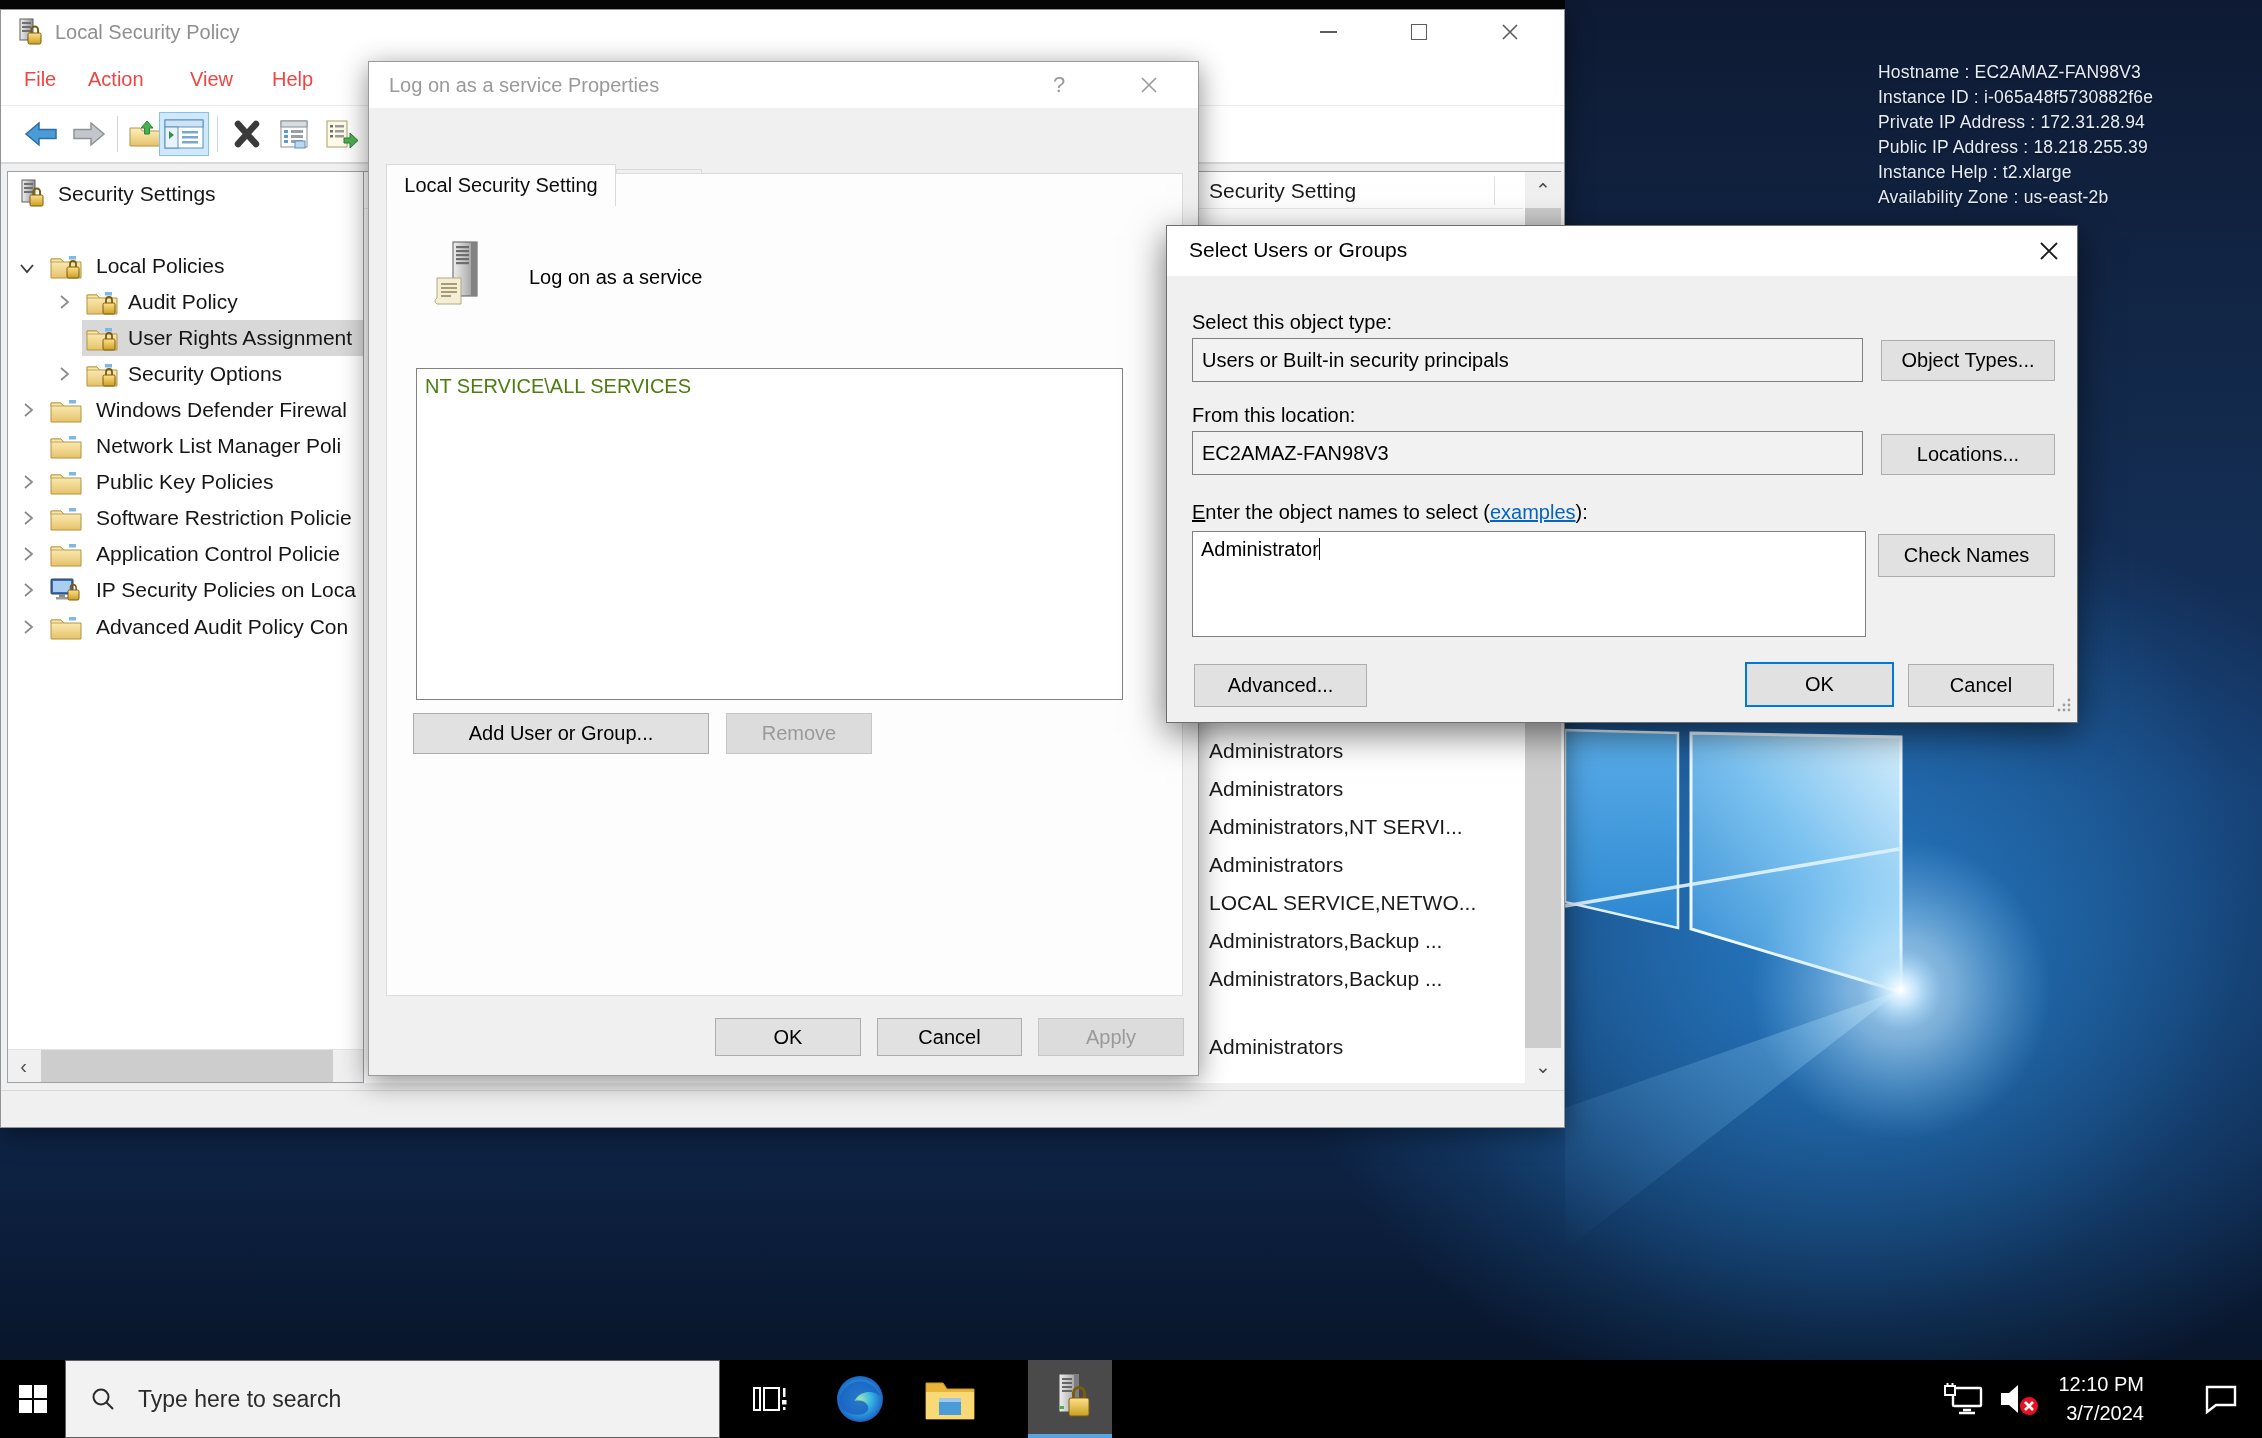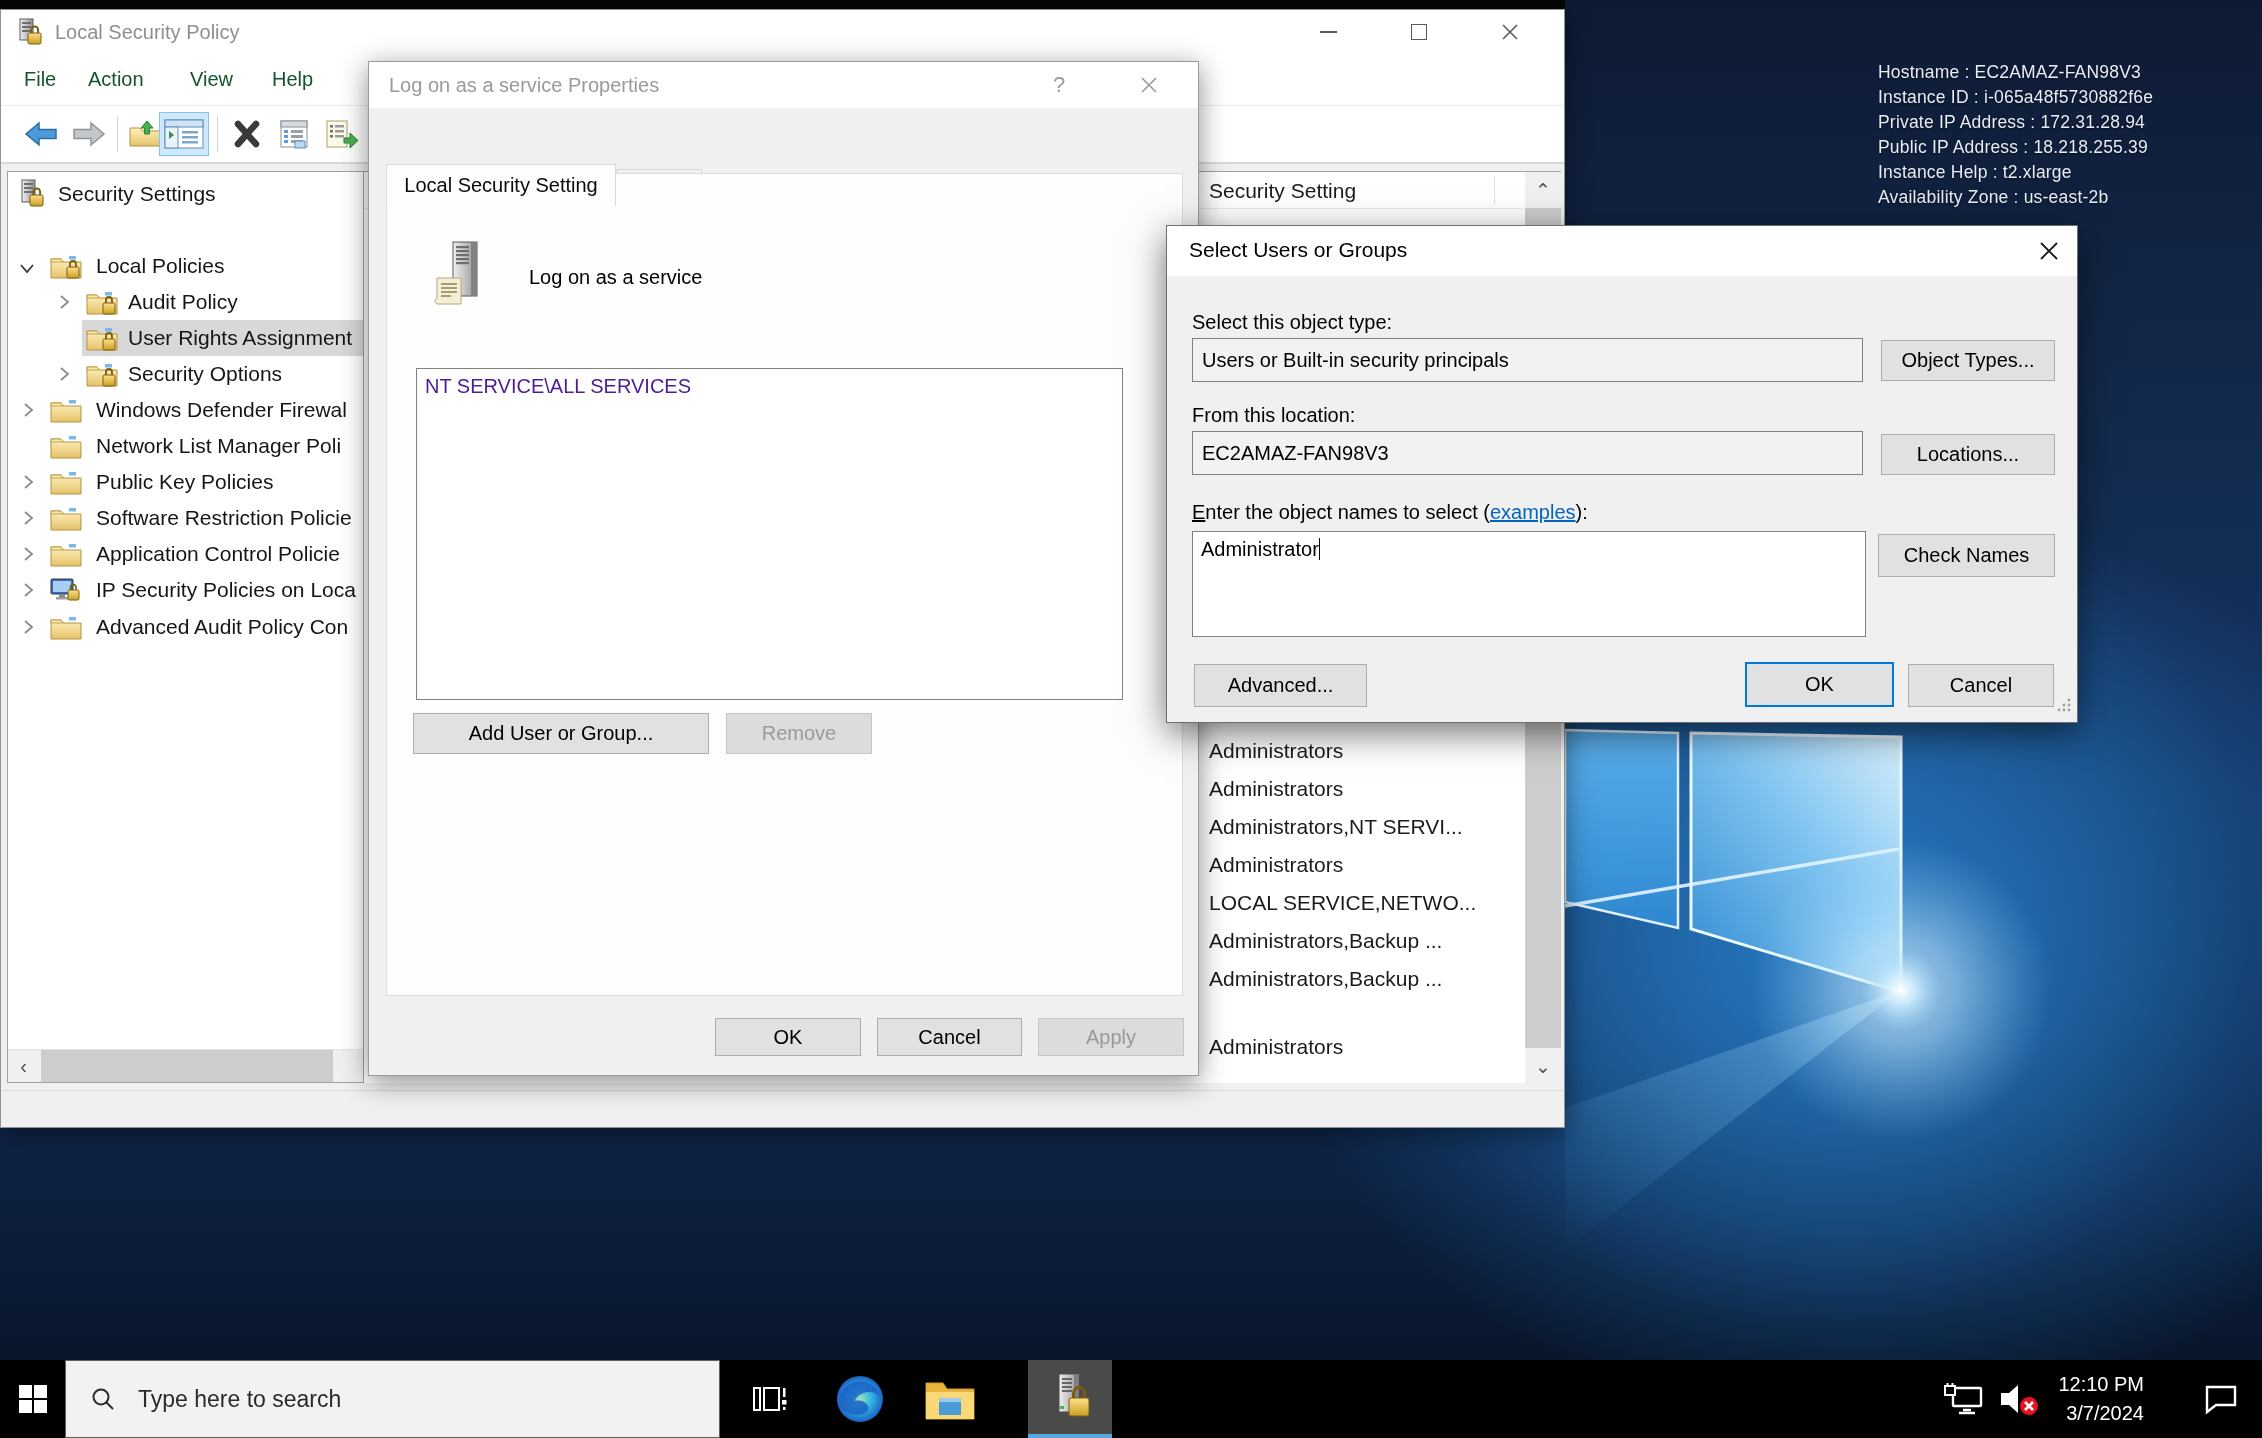--- a/index.html
+++ b/index.html
@@ -26,21 +26,21 @@
   .field{position:absolute;display:flex;align-items:center;background:#f2f2f2;border:1px solid #808080;font-size:20px;color:#000;padding:0 9px;overflow:hidden;white-space:nowrap;}
   .lbl{position:absolute;font-size:20px;color:#000;white-space:nowrap;}
 
   
   #mmc{left:0;top:9px;width:1565px;height:1119px;}
   #mmc .titlebar{height:44px;}
   #mmc-title{position:absolute;left:54px;top:11px;font-size:20px;color:#8f8f8f;white-space:nowrap;}
   #mmc-icon{position:absolute;left:14px;top:7px;}
   .caption-btn{position:absolute;top:6px;width:44px;height:32px;display:flex;align-items:center;justify-content:center;}
   #menubar{position:absolute;left:0;top:44px;right:0;height:52px;background:#fff;border-bottom:1px solid #ececec;display:flex;align-items:center;}
-  .menu-item{font-size:20px;color:#14532d;position:absolute;top:14px;}
+  .menu-item{font-size:20px;color:#ef4444;position:absolute;top:14px;}
   #toolbar{position:absolute;left:0;top:96px;right:0;height:58px;background:#fff;border-bottom:2px solid #d9d9d9;}
   .tbtn{position:absolute;top:6px;height:44px;display:flex;align-items:center;justify-content:center;}
   .tsep{position:absolute;top:10px;width:1px;height:36px;background:#d4d4d4;}
   .tool-sel{background:#cfe8fc;border:1px solid #84c3ea;}
 
   #treepane{position:absolute;left:6px;top:161px;width:357px;height:912px;background:#fff;border:1px solid #9da2a8;overflow:hidden;}
   .trow{position:absolute;left:0;width:140%;height:36px;display:flex;align-items:center;}
   .trow .tlabel{position:absolute;font-size:21px;color:#161616;white-space:nowrap;}
   .trow .ticon{position:absolute;top:4px;}
   .chev{position:absolute;top:9px;}
@@ -63,21 +63,21 @@
   
   #props{left:368px;top:61px;width:831px;height:1015px;border:1px solid #9b9b9b;}
   #props .titlebar{height:46px;}
   #props-title{position:absolute;left:20px;top:12px;font-size:20px;color:#9a9a9a;white-space:nowrap;}
   .dlg-cap{position:absolute;top:6px;width:44px;height:34px;display:flex;align-items:center;justify-content:center;color:#9a9a9a;font-size:22px;}
   .tab{position:absolute;display:flex;align-items:center;justify-content:center;font-size:20px;color:#0b0b0b;background:#f0f0f0;border:1px solid #d9d9d9;margin-top:32px;}
   .tab.active{background:#fdfdfd;border-bottom:none;z-index:2;}
   #props-page{position:absolute;left:17px;top:111px;width:797px;height:823px;background:#fdfdfd;border:1px solid #dcdcdc;}
   #policy-name{position:absolute;left:142px;top:92px;font-size:20px;color:#000;}
   #members{position:absolute;left:29px;top:194px;width:707px;height:332px;background:#fff;border:1px solid #828282;}
-  #members .mitem{position:absolute;left:8px;top:6px;font-size:20px;color:#4c1d95;white-space:nowrap;}
+  #members .mitem{position:absolute;left:8px;top:6px;font-size:20px;color:#4d7c0f;white-space:nowrap;}
 
   
   #seldlg{left:1166px;top:225px;width:912px;height:498px;border:1px solid #6e6e6e;box-shadow:0 10px 34px rgba(0,0,0,.55);}
   #seldlg .titlebar{height:50px;}
   #sel-title{position:absolute;left:22px;top:12px;font-size:21px;color:#000;white-space:nowrap;}
   #sel-close{position:absolute;right:8px;top:7px;width:40px;height:36px;display:flex;align-items:center;justify-content:center;}
   #names-box{position:absolute;left:25px;top:305px;width:674px;height:106px;background:#fff;border:1px solid #808080;}
   #names-box .val{position:absolute;left:8px;top:6px;font-size:20px;color:#000;}
   .caret{display:inline-block;width:1.5px;height:22px;background:#000;vertical-align:-4px;}
   .linktext{color:#0563c1;text-decoration:underline;}

